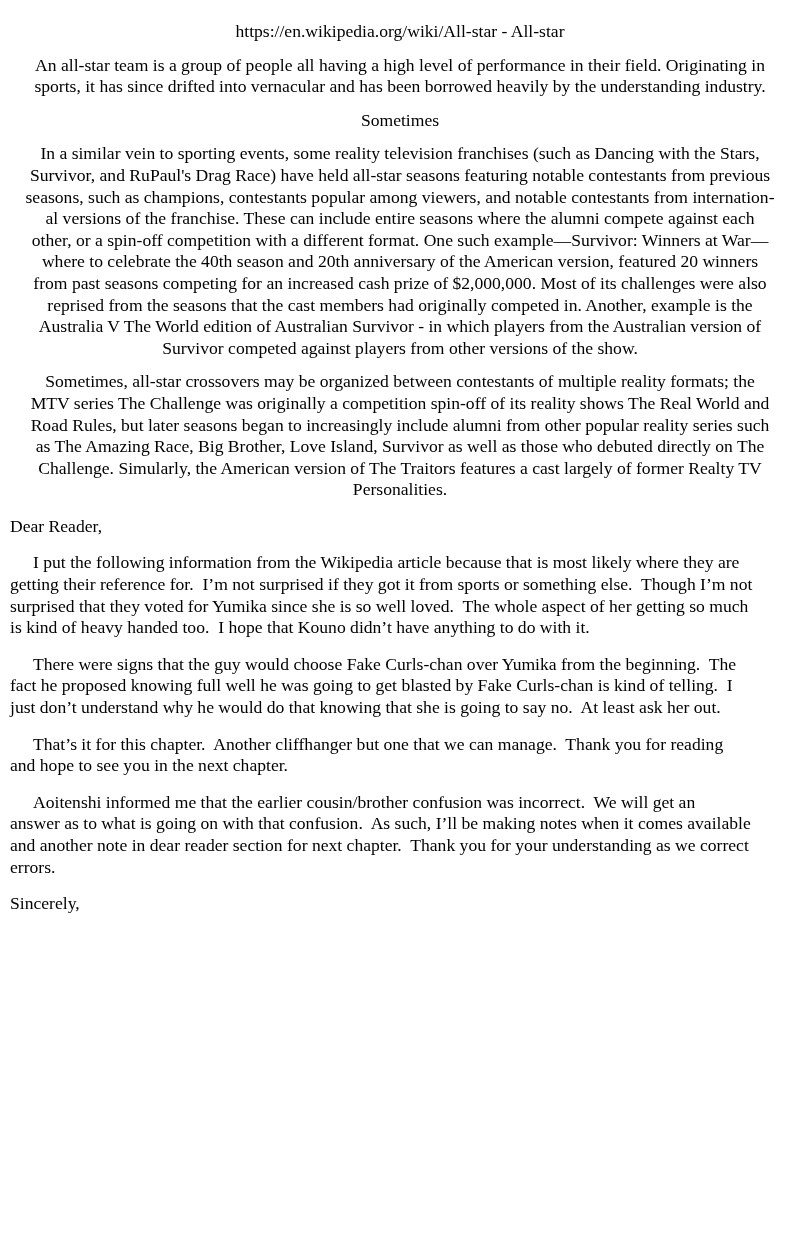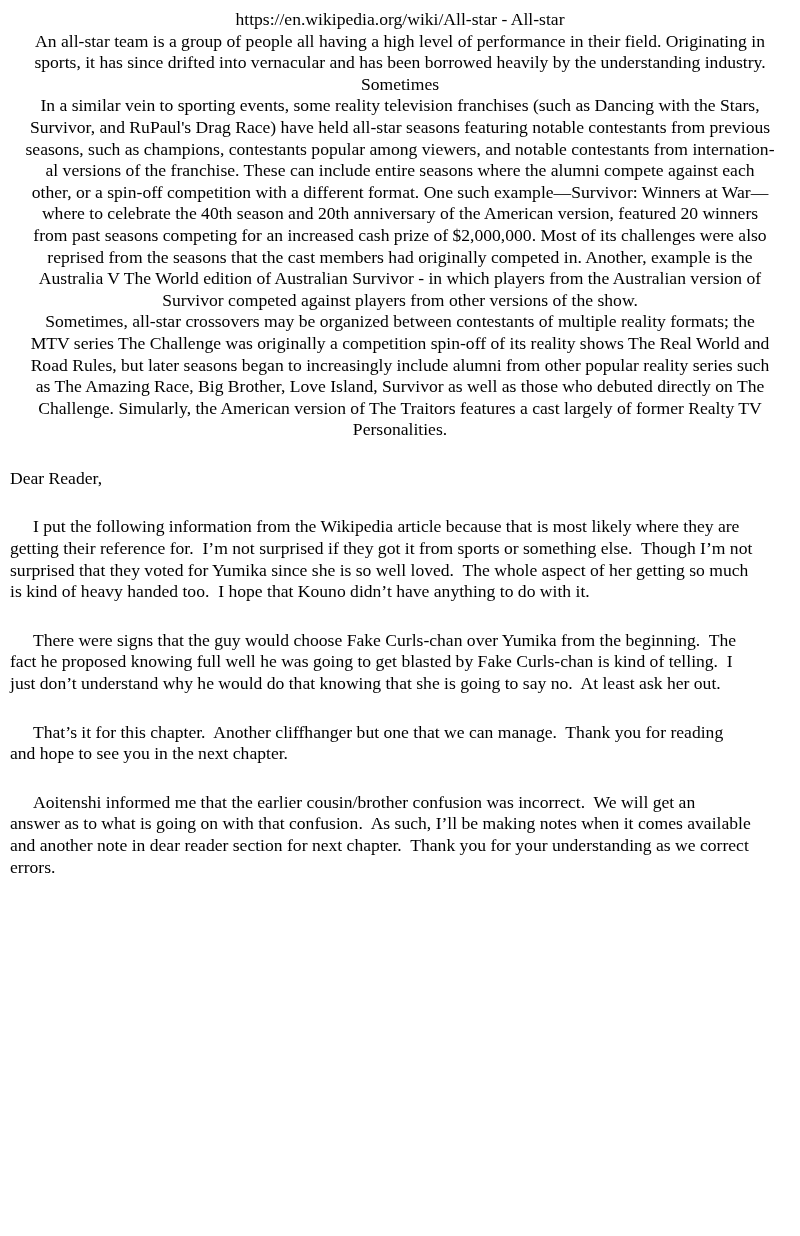--- a/index.html
+++ b/index.html
@@ -16,30 +16,30 @@
     line-height: 21.6px;
     color: #000000;
   }
   .doc {
     padding: 9px 10px 0 10px;
   }
   .center {
     text-align: center;
   }
   .doc div, .doc p {
-    margin: 0;
+    margin: 12px;
   }
   [data-bind-lines] {
     white-space: pre;
   }
   .letter {
     text-align: left;
   }
   .letter p {
-    margin: 27px 0 0 0;
+    margin: 15px 0 0 0;
   }
   .letter p.indent {
     text-indent: 23px;
   }
 </style>
 </head>
 <body>
 
 <div class="doc">
 
@@ -74,15 +74,16 @@
 is kind of heavy handed too.  I hope that Kouno didn’t have anything to do with it.</p>
     <p class="indent" data-bind-lines="letter.paragraphs.1">There were signs that the guy would choose Fake Curls-chan over Yumika from the beginning.  The
 fact he proposed knowing full well he was going to get blasted by Fake Curls-chan is kind of telling.  I
 just don’t understand why he would do that knowing that she is going to say no.  At least ask her out.</p>
     <p class="indent" data-bind-lines="letter.paragraphs.3">That’s it for this chapter.  Another cliffhanger but one that we can manage.  Thank you for reading
 and hope to see you in the next chapter.</p>
     <p class="indent" data-bind-lines="letter.paragraphs.2">Aoitenshi informed me that the earlier cousin/brother confusion was incorrect.  We will get an
 answer as to what is going on with that confusion.  As such, I’ll be making notes when it comes available
 and another note in dear reader section for next chapter.  Thank you for your understanding as we correct
 errors.</p>
+    <p data-bind="letter.closing">Sincerely,</p>
   </section>
 
 </div>
 
 </body></html>

